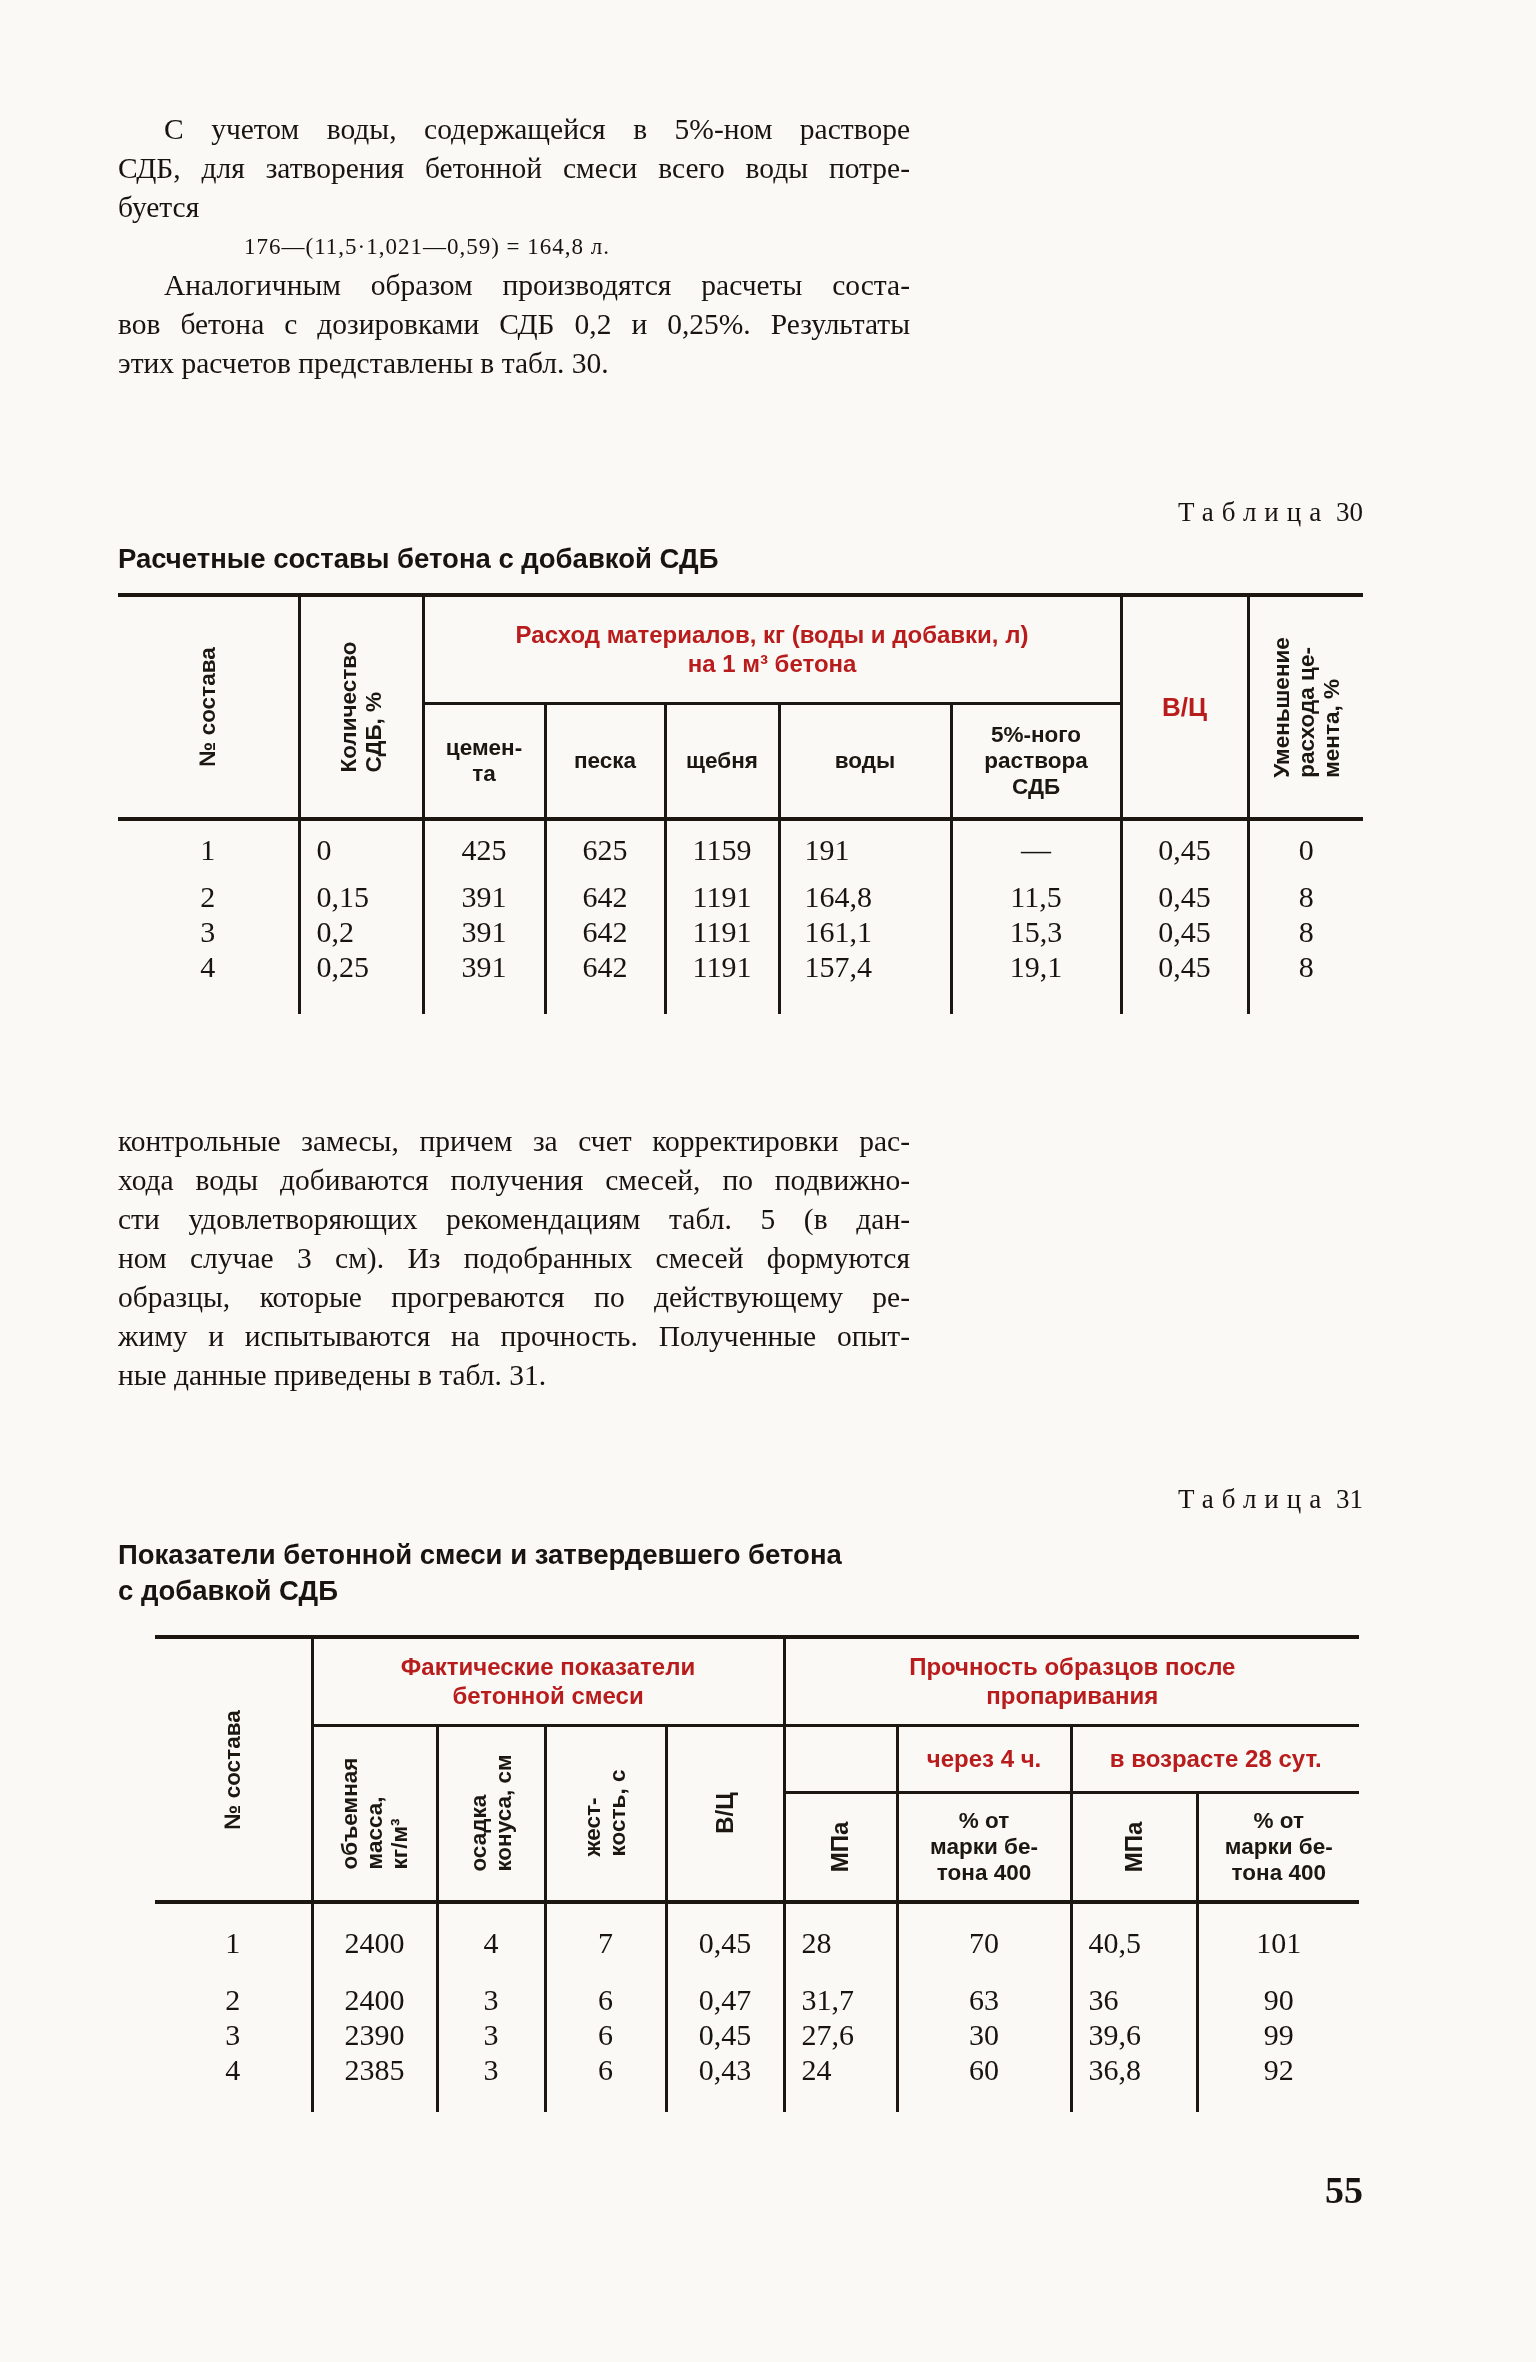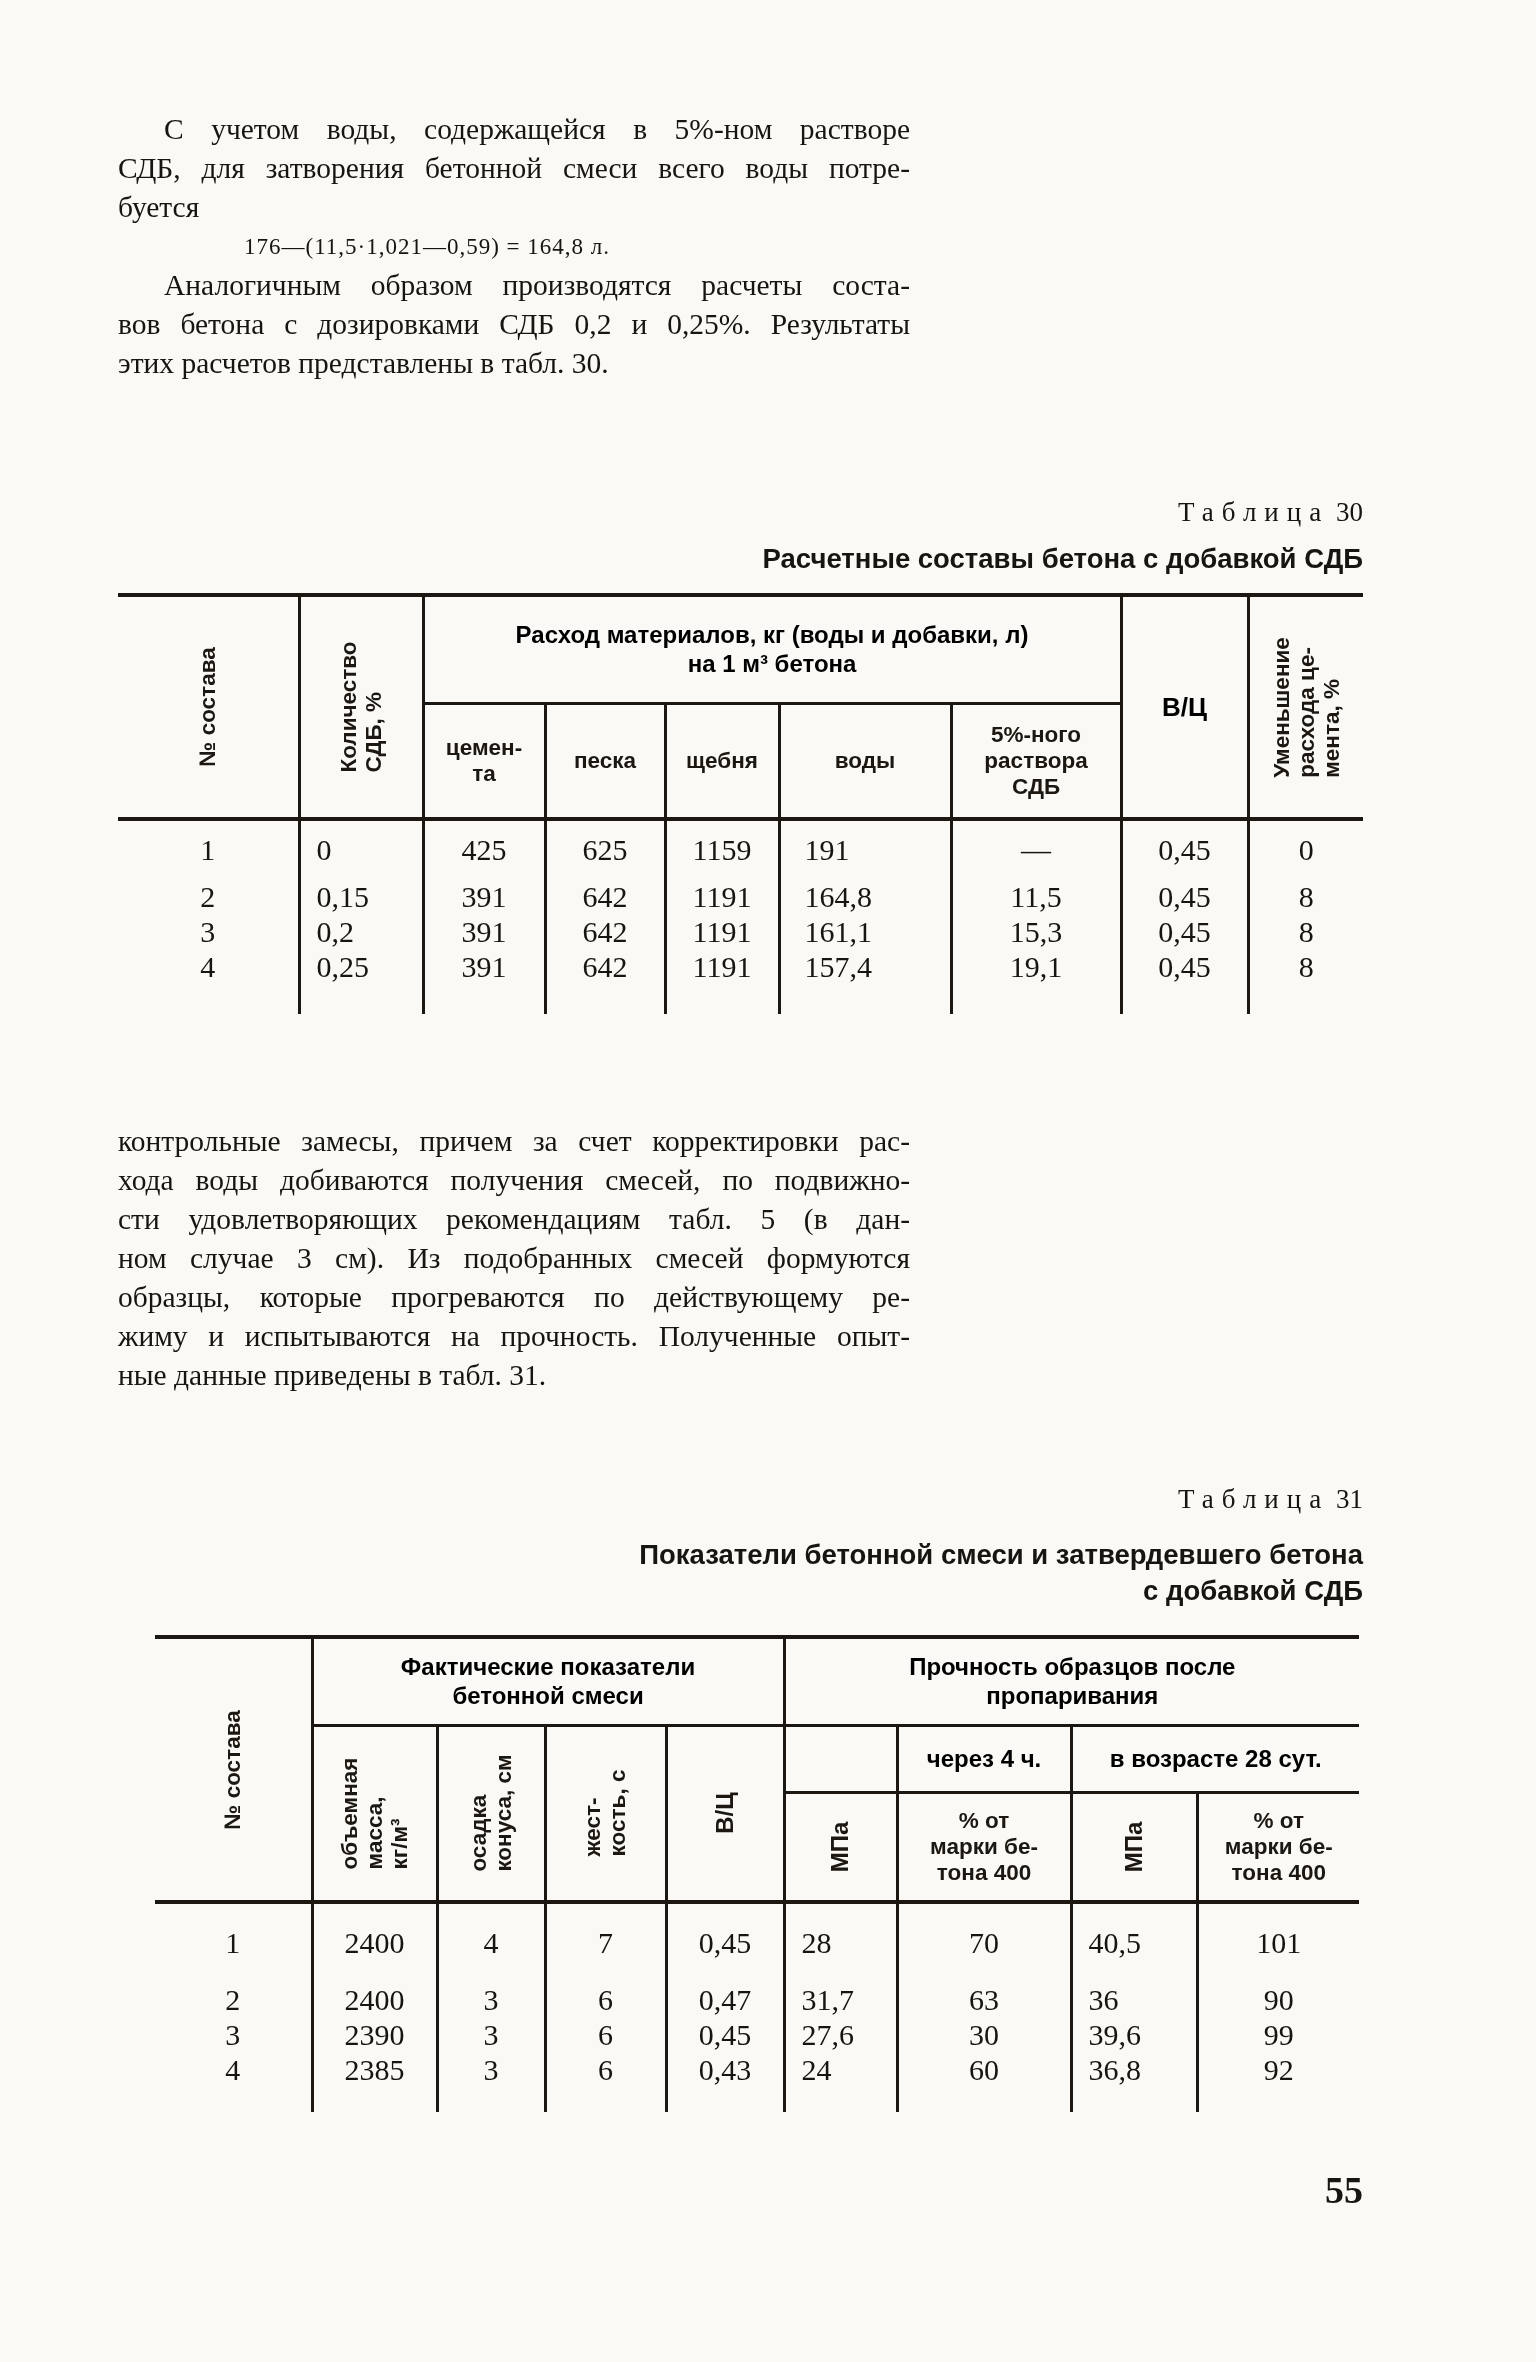--- a/index.html
+++ b/index.html
@@ -7,33 +7,33 @@
         font-family:"Liberation Serif",serif;color:#181410;overflow:hidden;}
   
   .textblock{position:absolute;left:118px;width:792px;font-size:29.5px;line-height:39px;}
   .jline{text-align:justify;text-align-last:justify;}
   .jline.end{text-align-last:left;}
   .indent{text-indent:46px;}
   .formula{padding-left:126px;text-align:right;text-align-last:left;font-size:23px;letter-spacing:1px;}
   
   .tlabel{position:absolute;left:118px;width:1245px;text-align:right;font-size:27px;}
   .tlabel .sp{letter-spacing:8px;}
-  .ttitle{position:absolute;left:118px;width:1245px;text-align:right;
+  .ttitle{position:absolute;left:118px;width:1245px;text-align:left;
           font-family:"Liberation Sans",sans-serif;font-weight:bold;font-size:27.5px;line-height:36px;}
   
   table{border-collapse:collapse;table-layout:fixed;position:absolute;}
   td{padding:0;vertical-align:middle;text-align:center;overflow:visible;}
   .t30{left:118px;top:593px;width:1245px;}
   .t31{left:155px;top:1635px;width:1204px;}
   .bt{border-top:4px solid #1c1711;}
   .br{border-right:3px solid #1c1711;}
   .bb{border-bottom:3px solid #1c1711;}
   tbody tr.first td{border-top:4px solid #1c1711;}
   .hd{font-family:"Liberation Sans",sans-serif;font-weight:bold;font-size:22.5px;line-height:26px;color:#1c1711;}
-  .hd2{font-family:"Liberation Sans",sans-serif;font-weight:bold;font-size:24px;line-height:29px;color:#000000;}
+  .hd2{font-family:"Liberation Sans",sans-serif;font-weight:bold;font-size:24px;line-height:29px;color:#b91c1c;}
   .num{font-size:30px;}
   .alL{text-align:left;}
   .pl16{padding-left:16px;}
   .pl36{padding-left:24px;}
   .vwrap{display:flex;align-items:center;justify-content:center;}
   .h220{height:220px;} .h261{height:261px;} .h170{height:170px;} .h104{height:104px;}
   .rot{transform:rotate(-90deg);white-space:nowrap;text-align:left;}
   .rot div{line-height:25px;}
   .pageno{position:absolute;left:118px;top:2168px;width:1245px;text-align:right;
           font-size:38px;font-weight:bold;}

